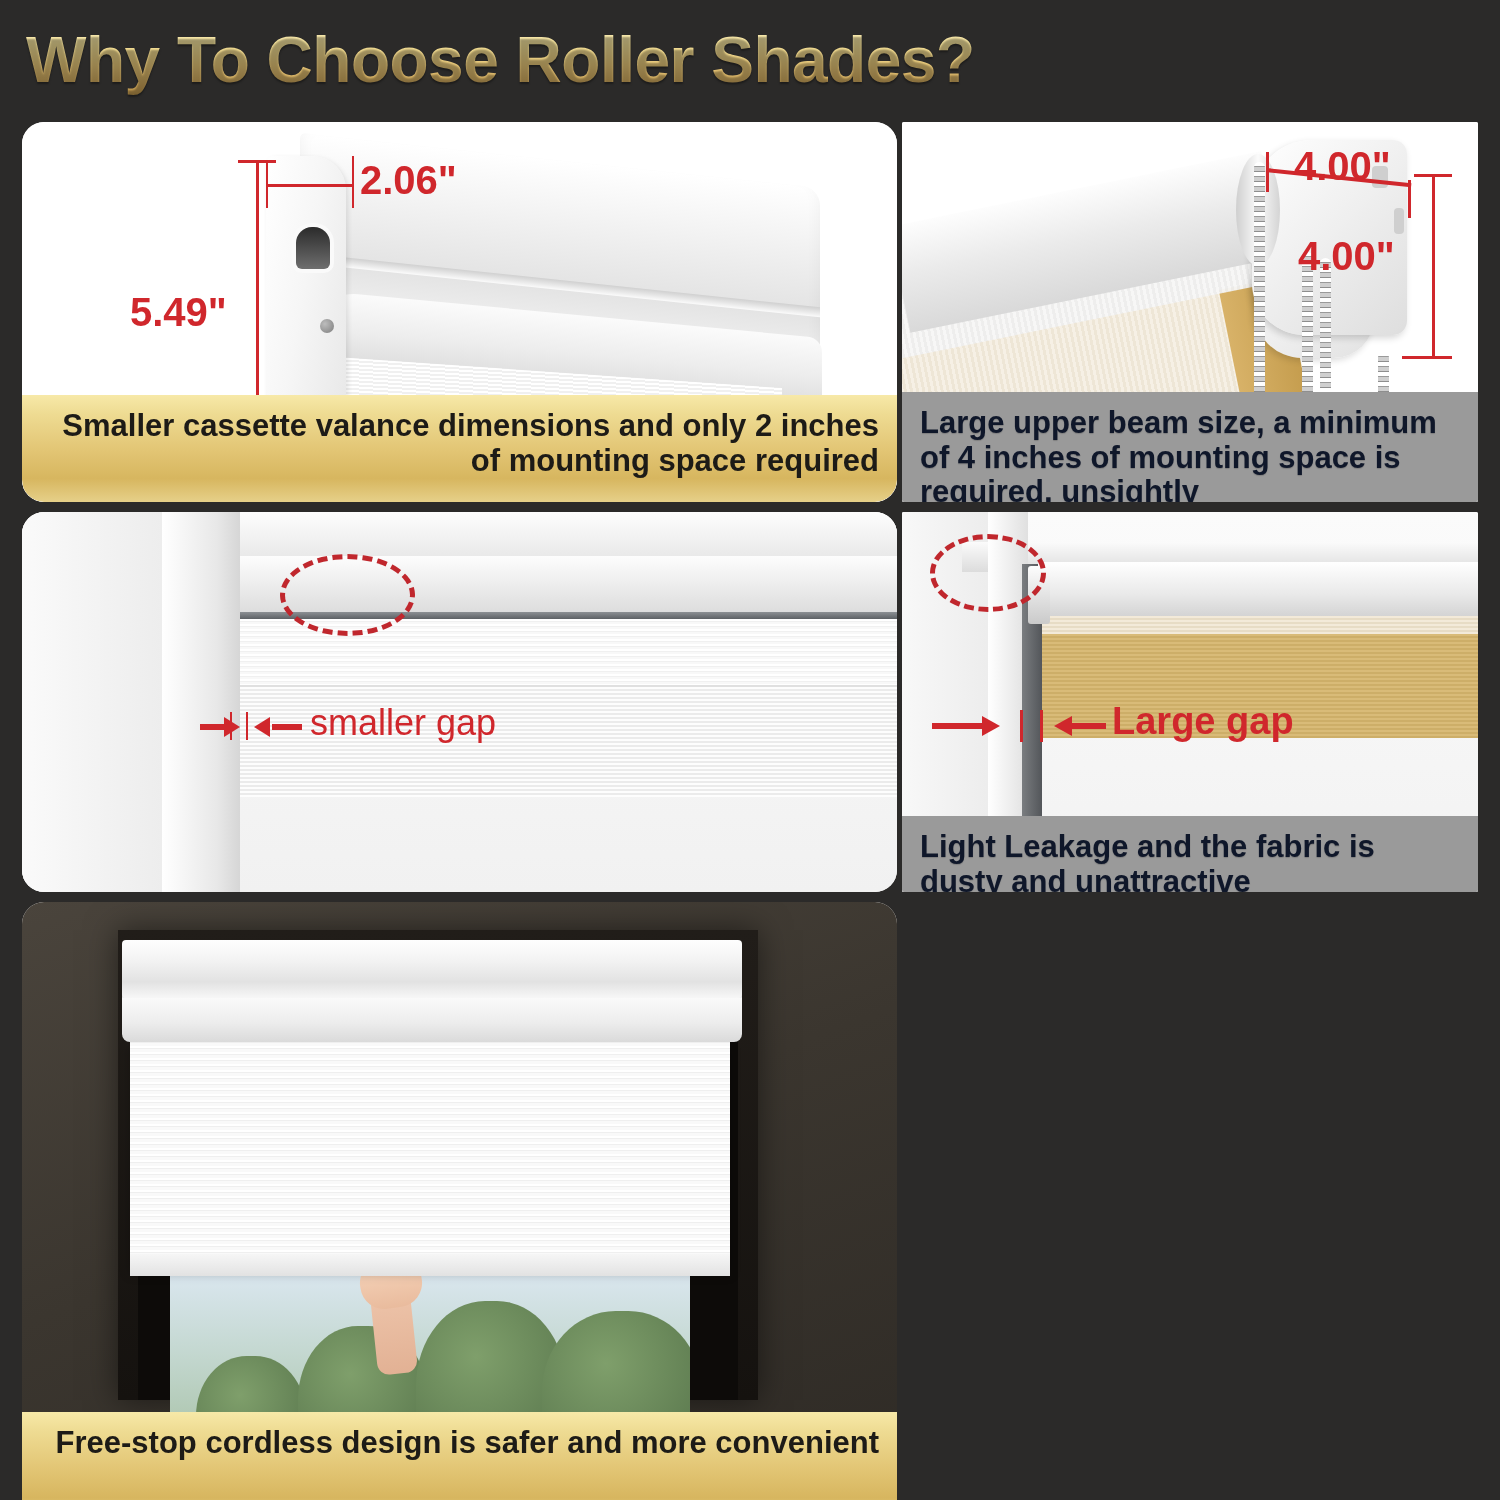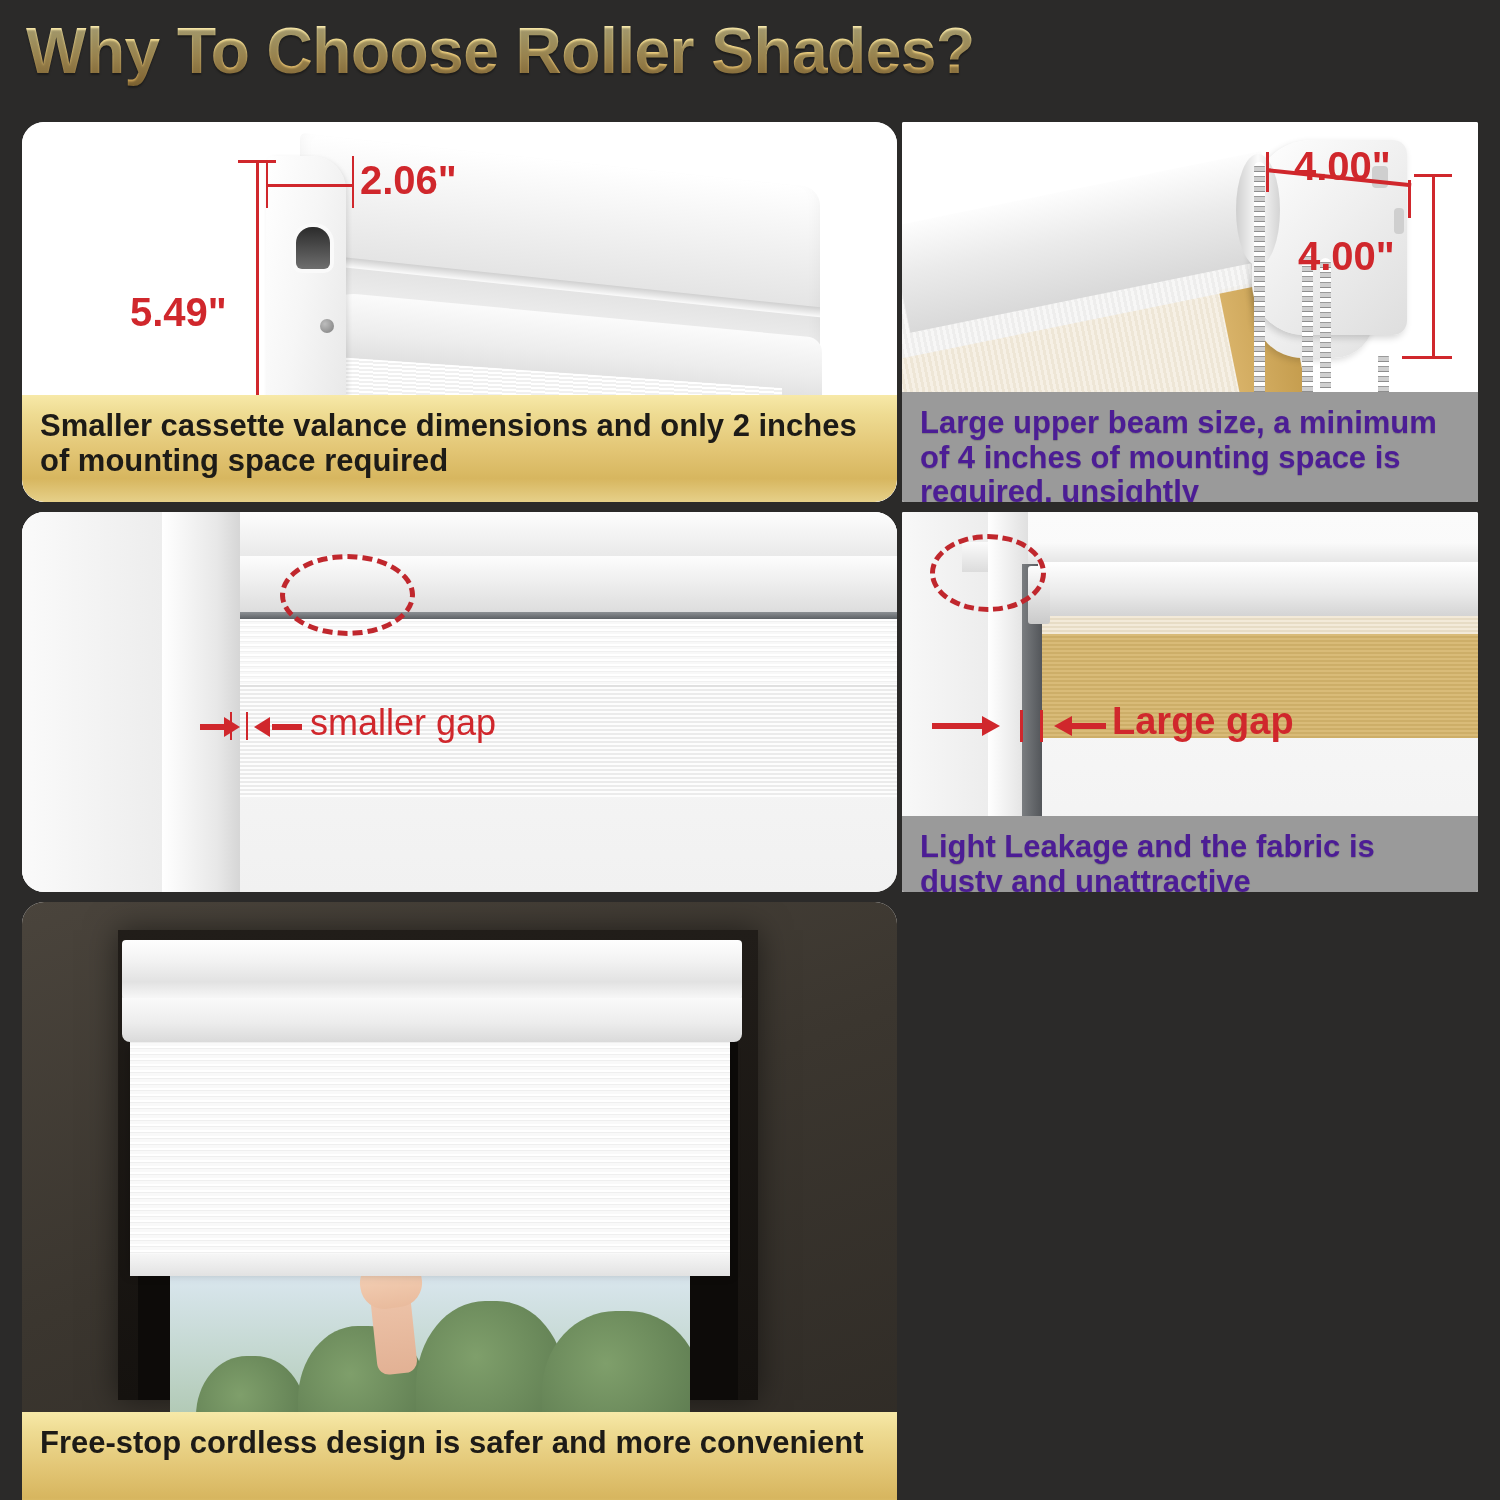--- a/index.html
+++ b/index.html
@@ -7,21 +7,21 @@
     width:1500px;height:1500px;
     background:#2b2a29;
     font-family:"Liberation Sans", sans-serif;
     overflow:hidden;
     position:relative;
   }
 
   
   .title-wrap{
     position:absolute;left:26px;top:14px;width:1440px;height:92px;
-    display:flex;align-items:flex-start;
+    display:flex;align-items:center;
   }
   .title{
     font-size:64px;font-weight:bold;letter-spacing:-0.5px;
     background:linear-gradient(180deg,#fdf3c8 0%,#f6e39a 28%,#e9c878 58%,#caa155 88%,#b58f46 100%);
     -webkit-background-clip:text;background-clip:text;
     color:#e6c882;-webkit-text-fill-color:transparent;
     text-shadow:0 2px 2px rgba(0,0,0,.35);
     white-space:nowrap;
   }
 
@@ -42,25 +42,25 @@
   
   .caption{
     position:absolute;left:0;right:0;bottom:0;
     padding:14px 18px 16px 18px;
     font-size:31px;font-weight:bold;line-height:1.12;
     box-sizing:border-box;
   }
   .caption.gold{
     background:linear-gradient(180deg,#f7e9a8 0%,#eedb92 18%,#e2c574 52%,#d7b65f 78%,#e6d089 100%);
     color:#1d1b17;
-    border-bottom-left-radius:22px;border-bottom-right-radius:22px;
+    border-bottom-left-radius:22px;border-bottom-right-radius:22px;text-align:right;
   }
   .caption.gray{
     background:#9a9a9a;
-    color:#4c1d95;
+    color:#0f172a;
     text-shadow:0 1px 1px rgba(0,0,0,.18);
   }
   .caption.r1g{height:107px;}
   .caption.r1r{height:110px;}
   .caption.r2g{height:110px;}
   .caption.r2r{height:76px;margin-top:40px;}
   .caption.r3g{height:110px;}
   .caption.r3r{height:110px;}
 
   

